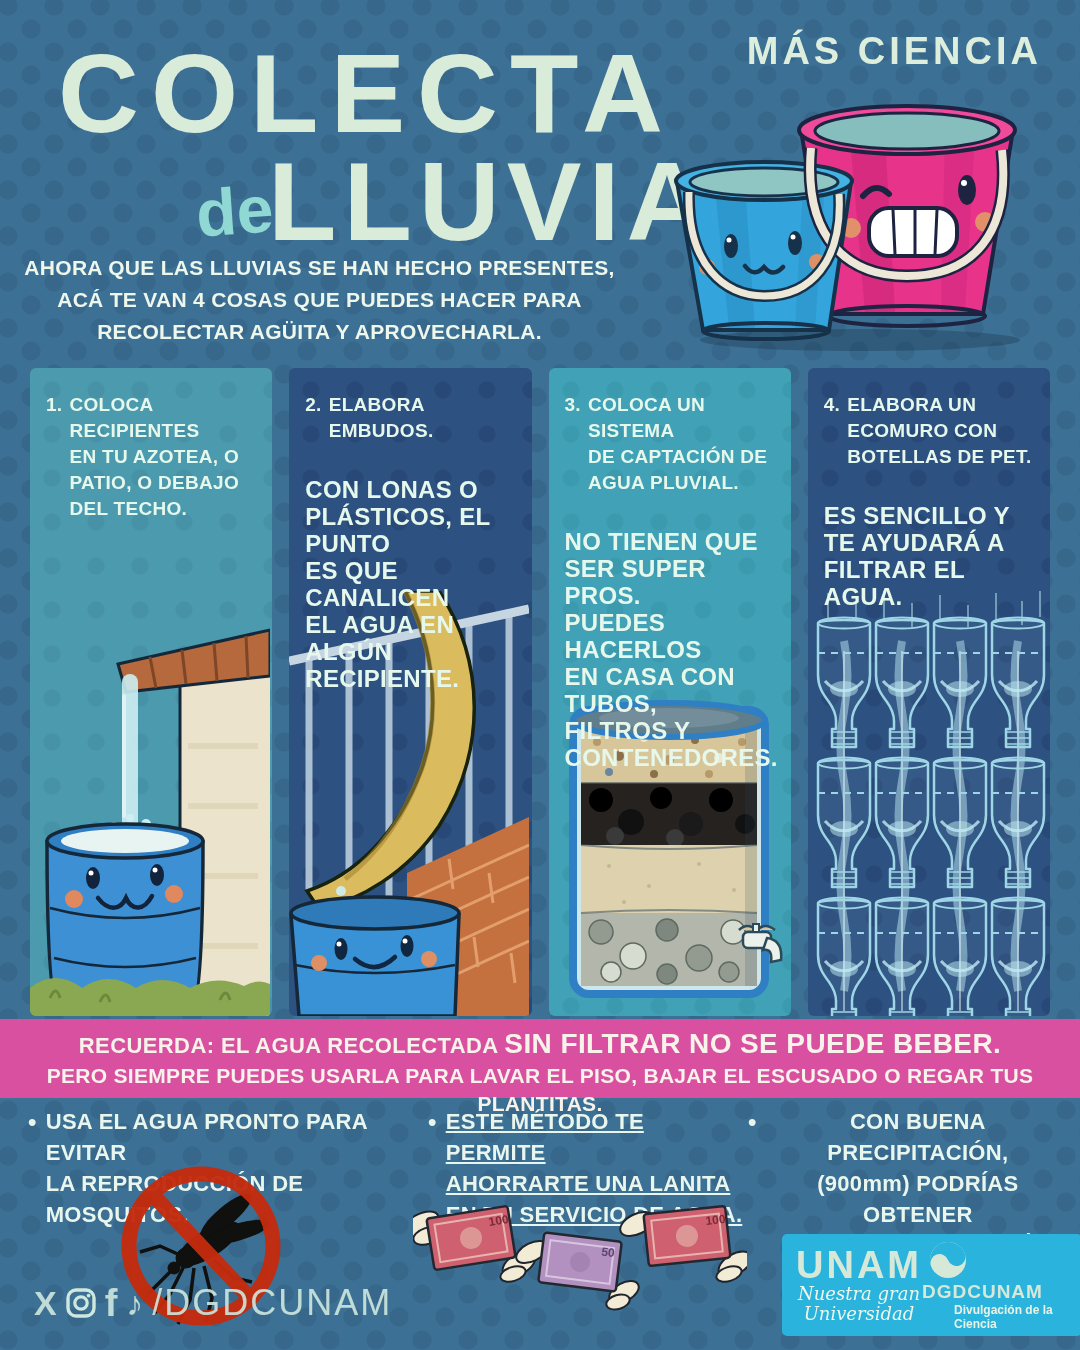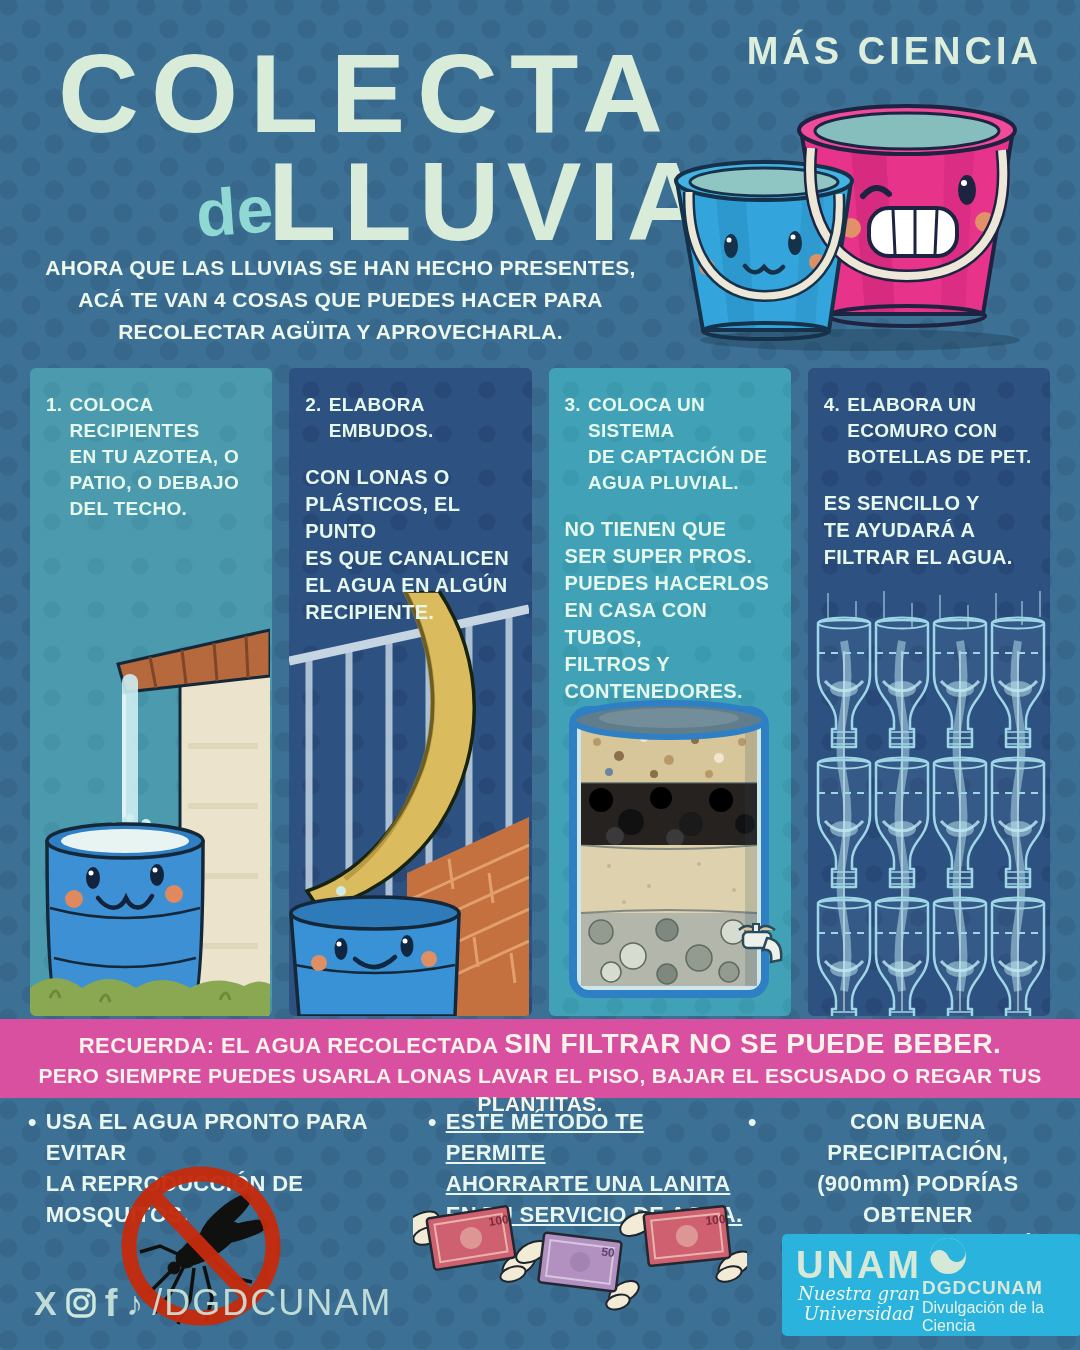--- a/index.html
+++ b/index.html
@@ -16,34 +16,34 @@
   .pre{white-space:pre-line;}
   
   .brand{position:absolute;top:30px;right:38px;font-size:38px;font-weight:800;
     letter-spacing:4px;color:#ddeedd;}
   .title-top{position:absolute;left:58px;top:38px;font-size:112px;font-weight:800;
     letter-spacing:12px;color:#d9ecd9;line-height:1;}
   .title-de{position:absolute;left:196px;top:178px;font-size:66px;font-weight:800;
     color:#8fd8d3;line-height:1;transform:rotate(-4deg);}
   .title-bottom{position:absolute;left:268px;top:146px;font-size:112px;font-weight:800;
     letter-spacing:7px;color:#d9ecd9;line-height:1;}
-  .intro{position:absolute;left:33px;top:252px;width:615px;text-align:center;
+  .intro{position:absolute;left:12px;top:252px;width:615px;text-align:center;
     font-size:21px;font-weight:700;line-height:32px;color:#eef7ec;letter-spacing:.3px;}
   .buckets{position:absolute;left:645px;top:68px;}
   
   .tips{position:absolute;left:30px;top:368px;width:1020px;height:648px;display:flex;gap:17px;}
   .tip{position:relative;flex:1;border-radius:6px;overflow:hidden;padding:24px 16px 0 16px;}
   .tip--teal1{background:#4b9aae;}
   .tip--teal2{background:#41a2b7;}
   .tip--navy{background:#2d5181;}
   .tip--teal1,.tip--teal2{background-image:radial-gradient(circle,rgba(0,40,60,.07) 8px,transparent 9px);background-size:44px 44px;}
   .tip--navy{background-image:radial-gradient(circle,rgba(0,0,30,.10) 8px,transparent 9px);background-size:44px 44px;}
   .tip-heading{position:relative;z-index:2;display:flex;gap:7px;font-size:19px;font-weight:700;
     line-height:26px;color:#e6f8ec;letter-spacing:.3px;}
-  .tip-body{position:relative;z-index:2;margin-top:20px;font-size:20px;font-weight:700;
+  .tip-body{position:relative;z-index:2;margin-top:32px;font-size:24px;font-weight:700;
     line-height:27px;color:#e6f8ec;letter-spacing:.3px;}
   .tip-illo{position:absolute;left:0;right:0;bottom:0;z-index:1;display:block;}
   
   .banner{position:absolute;left:0;top:1019px;width:1080px;height:79px;background:#d8509f;
     color:#f8f3ea;text-align:center;}
   .banner-l1{margin-top:9px;font-size:22px;font-weight:700;letter-spacing:.4px;line-height:32px;}
   .banner-l1 .emph{font-size:28px;font-weight:800;}
   .banner-l2{font-size:21px;font-weight:700;letter-spacing:.3px;line-height:28px;}
   
   .bullet{position:absolute;display:flex;gap:9px;font-size:22px;font-weight:700;
@@ -60,21 +60,21 @@
   .social .glyph{font-size:34px;font-weight:800;line-height:1;opacity:.9;}
   .social .glyph--f{font-size:38px;}
   .social .handle{font-size:36px;font-weight:400;letter-spacing:2px;opacity:.9;}
   .unam-box{position:absolute;left:782px;top:1234px;width:272px;height:102px;background:#2ab3dc;
     border-radius:5px;display:flex;align-items:center;justify-content:space-between;padding:0 14px;}
   .unam-left{display:flex;flex-direction:column;align-items:center;}
   .unam-name{font-size:38px;font-weight:800;letter-spacing:3px;color:#d6e8d8;line-height:1;}
   .unam-script{font-family:"DejaVu Serif",serif;font-style:italic;font-size:18px;color:#eef6ea;line-height:20px;}
   .dgdc{display:flex;flex-direction:column;gap:2px;}
   .dgdc-name{font-size:19px;font-weight:800;letter-spacing:1px;color:#d6e8d8;line-height:1;}
-  .dgdc-tag{font-size:16px;font-weight:400;color:#e8f2e6;}
+  .dgdc-tag{font-size:12px;font-weight:700;color:#e8f2e6;margin-left:32px;}
 </style>
 </head>
 <body>
 
 <div class="poster">
 
   <div class="brand">MÁS CIENCIA</div>
   <div class="title-top">COLECTA</div>
   <div class="title-de">de</div>
   <div class="title-bottom">LLUVIA</div>
@@ -311,21 +311,21 @@
         </g>
       </svg>
     </section>
   </div>
 
   <div class="banner">
     <div class="banner-l1">
       <span>RECUERDA: EL AGUA RECOLECTADA </span>
       <span class="emph">SIN FILTRAR NO SE PUEDE BEBER.</span>
     </div>
-    <div class="banner-l2">PERO SIEMPRE PUEDES USARLA LONAS LAVAR EL PISO, BAJAR EL ESCUSADO O REGAR TUS PLANTITAS.</div>
+    <div class="banner-l2">PERO SIEMPRE PUEDES USARLA PARA LAVAR EL PISO, BAJAR EL ESCUSADO O REGAR TUS PLANTITAS.</div>
   </div>
 
   <div class="bullet bullet--1">
     <span class="dot">•</span>
     <span class="pre">USA EL AGUA PRONTO PARA EVITAR
 LA REPRODUCCIÓN DE MOSQUITOS.</span>
   </div>
   <div class="bullet bullet--2">
     <span class="dot">•</span>
     <span class="pre">ESTE MÉTODO TE PERMITE

